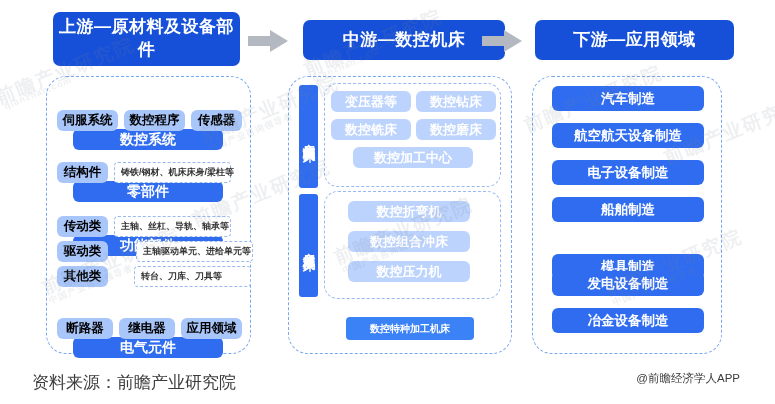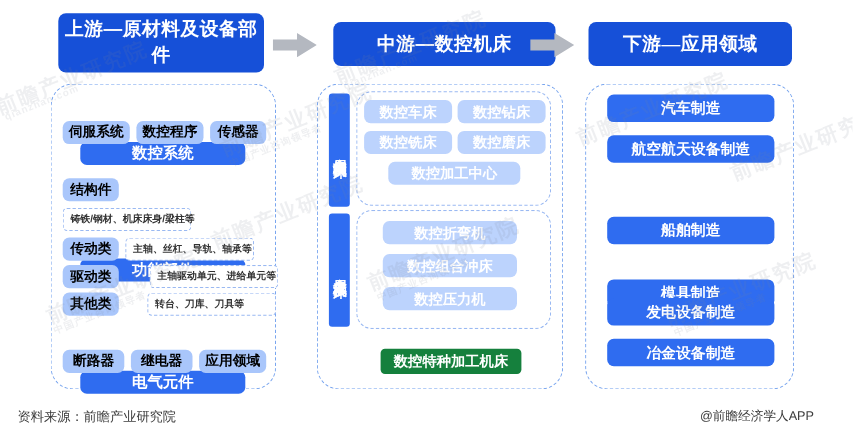--- a/index.html
+++ b/index.html
@@ -55,21 +55,21 @@
     text-align: center;
     font-size: 17px;
     font-weight: bold;
     line-height: 1.35;
     letter-spacing: 0.5px;
     box-sizing: border-box;
     padding: 2px 6px;
   }
   #hdr-up   { left: 53px;  top: 2px;  width: 187px; height: 54px; }
   #hdr-mid  { left: 303px; top: 10px; width: 202px; height: 40px; }
-  #hdr-down { left: 535px; top: 10px; width: 185px; height: 40px; font-family: Liberation Serif, serif; }
+  #hdr-down { left: 535px; top: 10px; width: 199px; height: 40px; }
 
   .arrow {
     position: absolute;
     top: 20px;
     width: 40px;
     height: 22px;
     color: #b4b8c0;
   }
   #arrow-1 { left: 248px; }
   #arrow-2 { left: 482px; }
@@ -163,23 +163,23 @@
     align-items: center;
     justify-content: center;
     white-space: nowrap;
   }
   #mid-special {
     position: absolute;
     left: 57px;
     top: 240px;
     width: 128px;
     height: 23px;
-    background: #15803d;
+    background: #3b82f6;
     color: #fff;
-    font-size: 13px;
+    font-size: 10px;
     font-weight: bold;
     display: flex;
     align-items: center;
     justify-content: center;
     border-radius: 4px;
     white-space: nowrap;
   }
 
   
   .down-pill {
@@ -194,23 +194,23 @@
     border-radius: 6px;
     display: flex;
     align-items: center;
     justify-content: center;
     white-space: nowrap;
   }
 
   
   .footer-left {
     position: absolute;
-    left: 16px;
+    left: 32px;
     top: 371px;
-    font-size: 12px;
+    font-size: 17px;
     color: #3c3c3c;
     z-index: 3;
     white-space: nowrap;
   }
   .footer-right {
     position: absolute;
     right: 35px;
     top: 371px;
     font-size: 11.5px;
     color: #3c3c3c;
@@ -254,21 +254,22 @@
 <div class="col" id="col-up">
   <div class="inner">
 
     <div class="pill pill-strong up-title" style="top:8px;">数控系统</div>
     <div class="up-row" style="left:10px; top:33px;">
       <div class="pill pill-soft" style="width:61px;height:21px;">伺服系统</div>
       <div class="pill pill-soft" style="width:61px;height:21px;">数控程序</div>
       <div class="pill pill-soft" style="width:51px;height:21px;">传感器</div>
     </div>
 
-    <div class="up-row" style="left:10px; top:85px;flex-direction:column;">
+    <div class="pill pill-strong up-title" style="top:60px;">零部件</div>
+    <div class="up-row" style="left:10px; top:85px;">
       <div class="pill pill-soft" style="width:51px;height:21px;">结构件</div>
       <div class="detail-box" style="width:117px;height:21px;">铸铁/钢材、机床床身/梁柱等</div>
     </div>
 
     <div class="pill pill-strong up-title" style="top:114px;">功能部件</div>
     <div class="up-row" style="left:10px; top:139px;">
       <div class="pill pill-soft" style="width:51px;height:21px;">传动类</div>
       <div class="detail-box" style="width:117px;height:21px;">主轴、丝杠、导轨、轴承等</div>
     </div>
     <div class="up-row" style="left:10px; top:164px;gap:28px;">
@@ -288,41 +289,42 @@
     </div>
 
   </div>
 </div>
 
 <div class="col" id="col-mid">
   <div class="inner" style="position:relative;width:100%;height:100%;">
 
     <div class="vlabel" style="left:10px; top:8px; width:19px; height:103px;">金属切削机床</div>
     <div class="subgroup" style="left:35px; top:6px; width:177px; height:104px;"></div>
-    <div class="mid-pill" style="left:42px;  top:14px; width:80px;">数控车床</div>
+    <div class="mid-pill" style="left:42px;  top:14px; width:80px;">变压器等</div>
     <div class="mid-pill" style="left:127px; top:14px; width:80px;">数控钻床</div>
     <div class="mid-pill" style="left:42px;  top:42px; width:80px;">数控铣床</div>
     <div class="mid-pill" style="left:127px; top:42px; width:80px;">数控磨床</div>
     <div class="mid-pill" style="left:64px;  top:70px; width:120px;">数控加工中心</div>
 
     <div class="vlabel" style="left:10px; top:117px; width:19px; height:103px;">金属成形机床</div>
     <div class="subgroup" style="left:35px; top:114px; width:177px; height:108px;"></div>
     <div class="mid-pill" style="left:59px; top:124px; width:122px;">数控折弯机</div>
     <div class="mid-pill" style="left:59px; top:154px; width:122px;">数控组合冲床</div>
     <div class="mid-pill" style="left:59px; top:184px; width:122px;">数控压力机</div>
 
     <div id="mid-special">数控特种加工机床</div>
 
   </div>
 </div>
 
 <div class="col" id="col-down">
   <div class="inner" style="position:relative;width:100%;height:100%;">
     <div class="down-pill" style="top:9px;">汽车制造</div>
     <div class="down-pill" style="top:46px;">航空航天设备制造</div>
+    <div class="down-pill" style="top:83px;">电子设备制造</div>
     <div class="down-pill" style="top:120px;">船舶制造</div>
     <div class="down-pill" style="top:157px;margin-top:20px;">模具制造</div>
     <div class="down-pill" style="top:194px;">发电设备制造</div>
     <div class="down-pill" style="top:231px;">冶金设备制造</div>
   </div>
 </div>
 
 <div class="footer-left">资料来源：前瞻产业研究院</div>
 <div class="footer-right">@前瞻经济学人APP</div>
 

